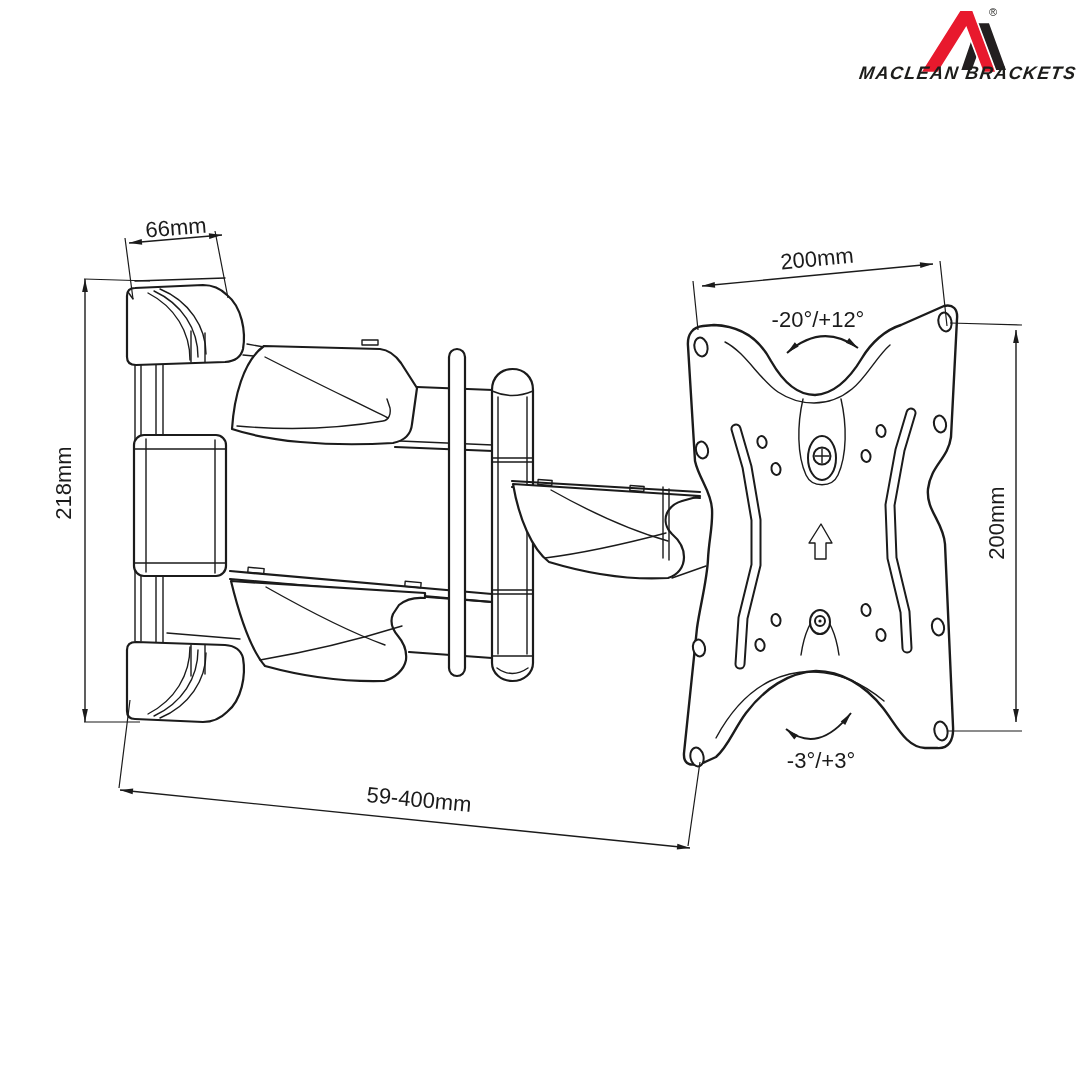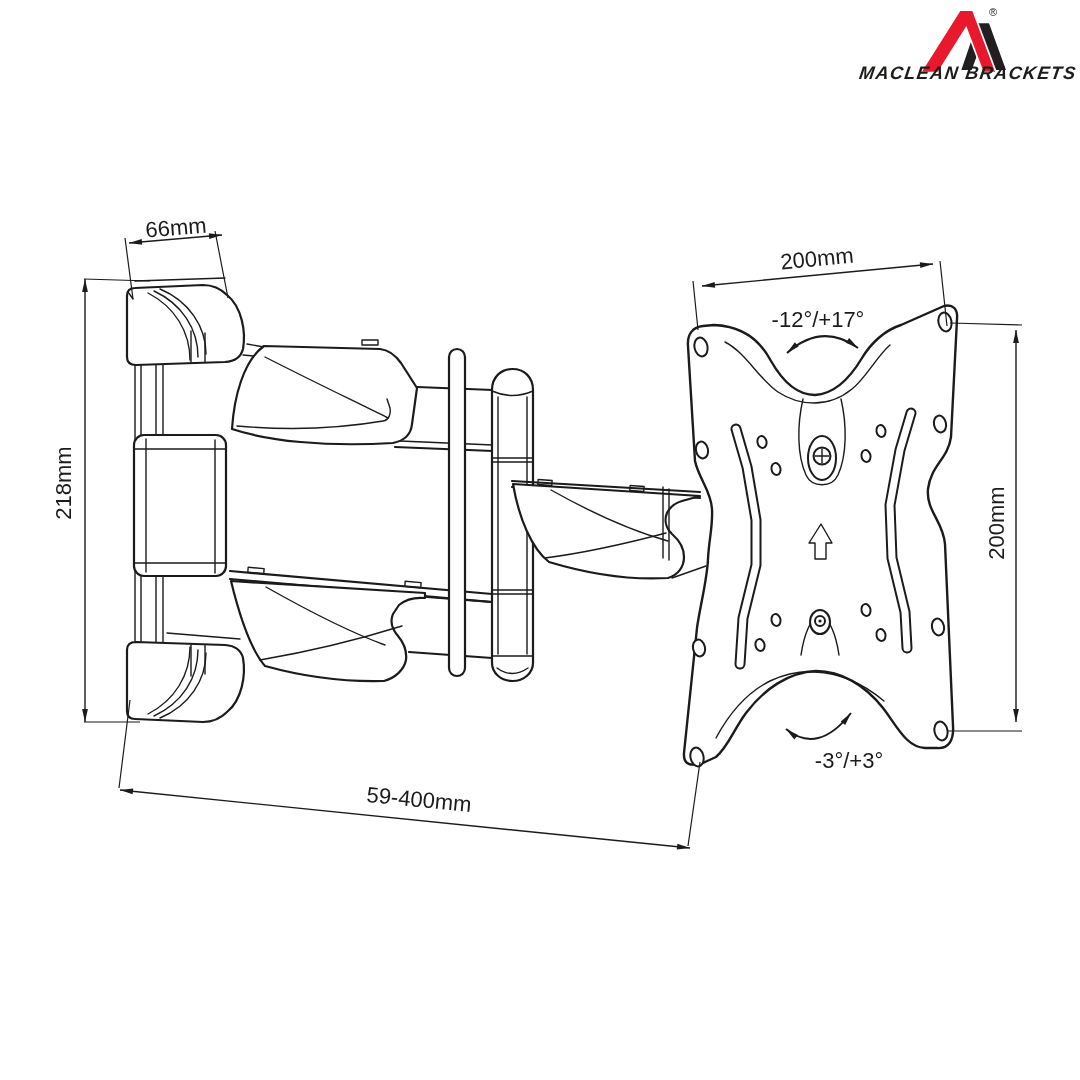--- a/index.html
+++ b/index.html
@@ -200,20 +200,20 @@
   <div class="dimlabel" style="left:176px;top:228px;transform:translate(-50%,-50%) rotate(-4.5deg);">66mm</div>
 
   <div class="dimlabel" style="left:64px;top:483px;transform:translate(-50%,-50%) rotate(-90deg);">218mm</div>
 
   <div class="dimlabel" style="left:817px;top:259px;transform:translate(-50%,-50%) rotate(-5.5deg);">200mm</div>
 
   <div class="dimlabel" style="left:997px;top:523px;transform:translate(-50%,-50%) rotate(-90deg);">200mm</div>
 
   <div class="dimlabel" style="left:419px;top:800px;transform:translate(-50%,-50%) rotate(5.5deg);">59-400mm</div>
 
-  <div class="dimlabel" style="left:818px;top:320px;transform:translate(-50%,-50%);">-12°/+17°</div>
-
-  <div class="dimlabel" style="left:821px;top:761px;transform:translate(-50%,-50%);margin-left:28px;">-3°/+3°</div>
+  <div class="dimlabel" style="left:818px;top:320px;transform:translate(-50%,-50%);">-20°/+12°</div>
+
+  <div class="dimlabel" style="left:821px;top:761px;transform:translate(-50%,-50%);">-3°/+3°</div>
 
   <div id="logo-text">MACLEAN BRACKETS</div>
   <div id="logo-reg">®</div>
 
 </div>
 
 </body></html>

